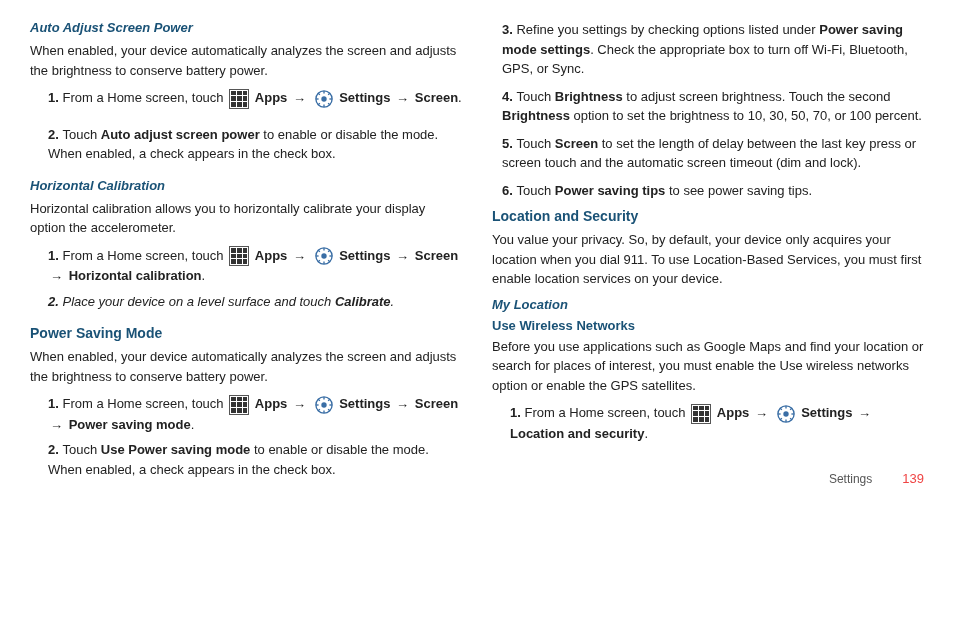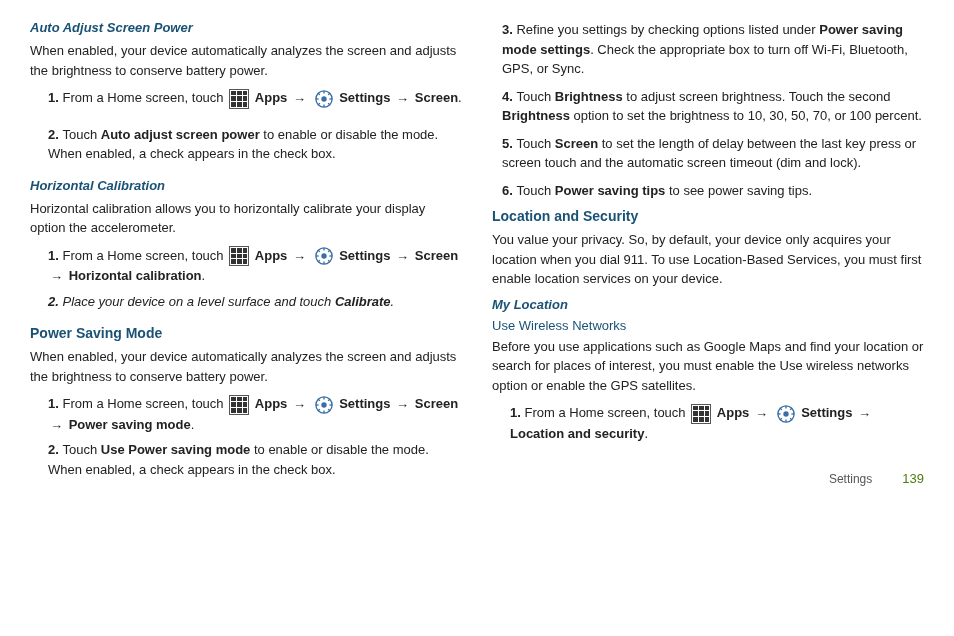--- a/index.html
+++ b/index.html
@@ -27,21 +27,21 @@
       font-size: 13px;
       margin-bottom: 6px;
     }
     .section-heading-bold {
       font-weight: bold;
       color: #1a5276;
       font-size: 14px;
       margin-bottom: 6px;
     }
     .section-heading-sub {
-      font-weight: normal;
+      font-weight: bold;
       color: #1a5276;
       font-size: 13px;
       margin-bottom: 4px;
     }
     .para {
       margin-bottom: 8px;
       line-height: 1.5;
     }
     .numbered-list {
       margin-left: 18px;
@@ -101,21 +101,21 @@
       margin-top: 20px;
       padding-top: 8px;
       color: #555;
       font-size: 12px;
     }
     .footer-settings {
       margin-right: 30px;
     }
     .footer-page {
       font-size: 13px;
-      color: #4d7c0f;
+      color: #ef4444;
     }
   </style>
 </head>
 <body>
 
 <div class="page-container">
 
   <div class="col">
 
     <div class="section-block">

